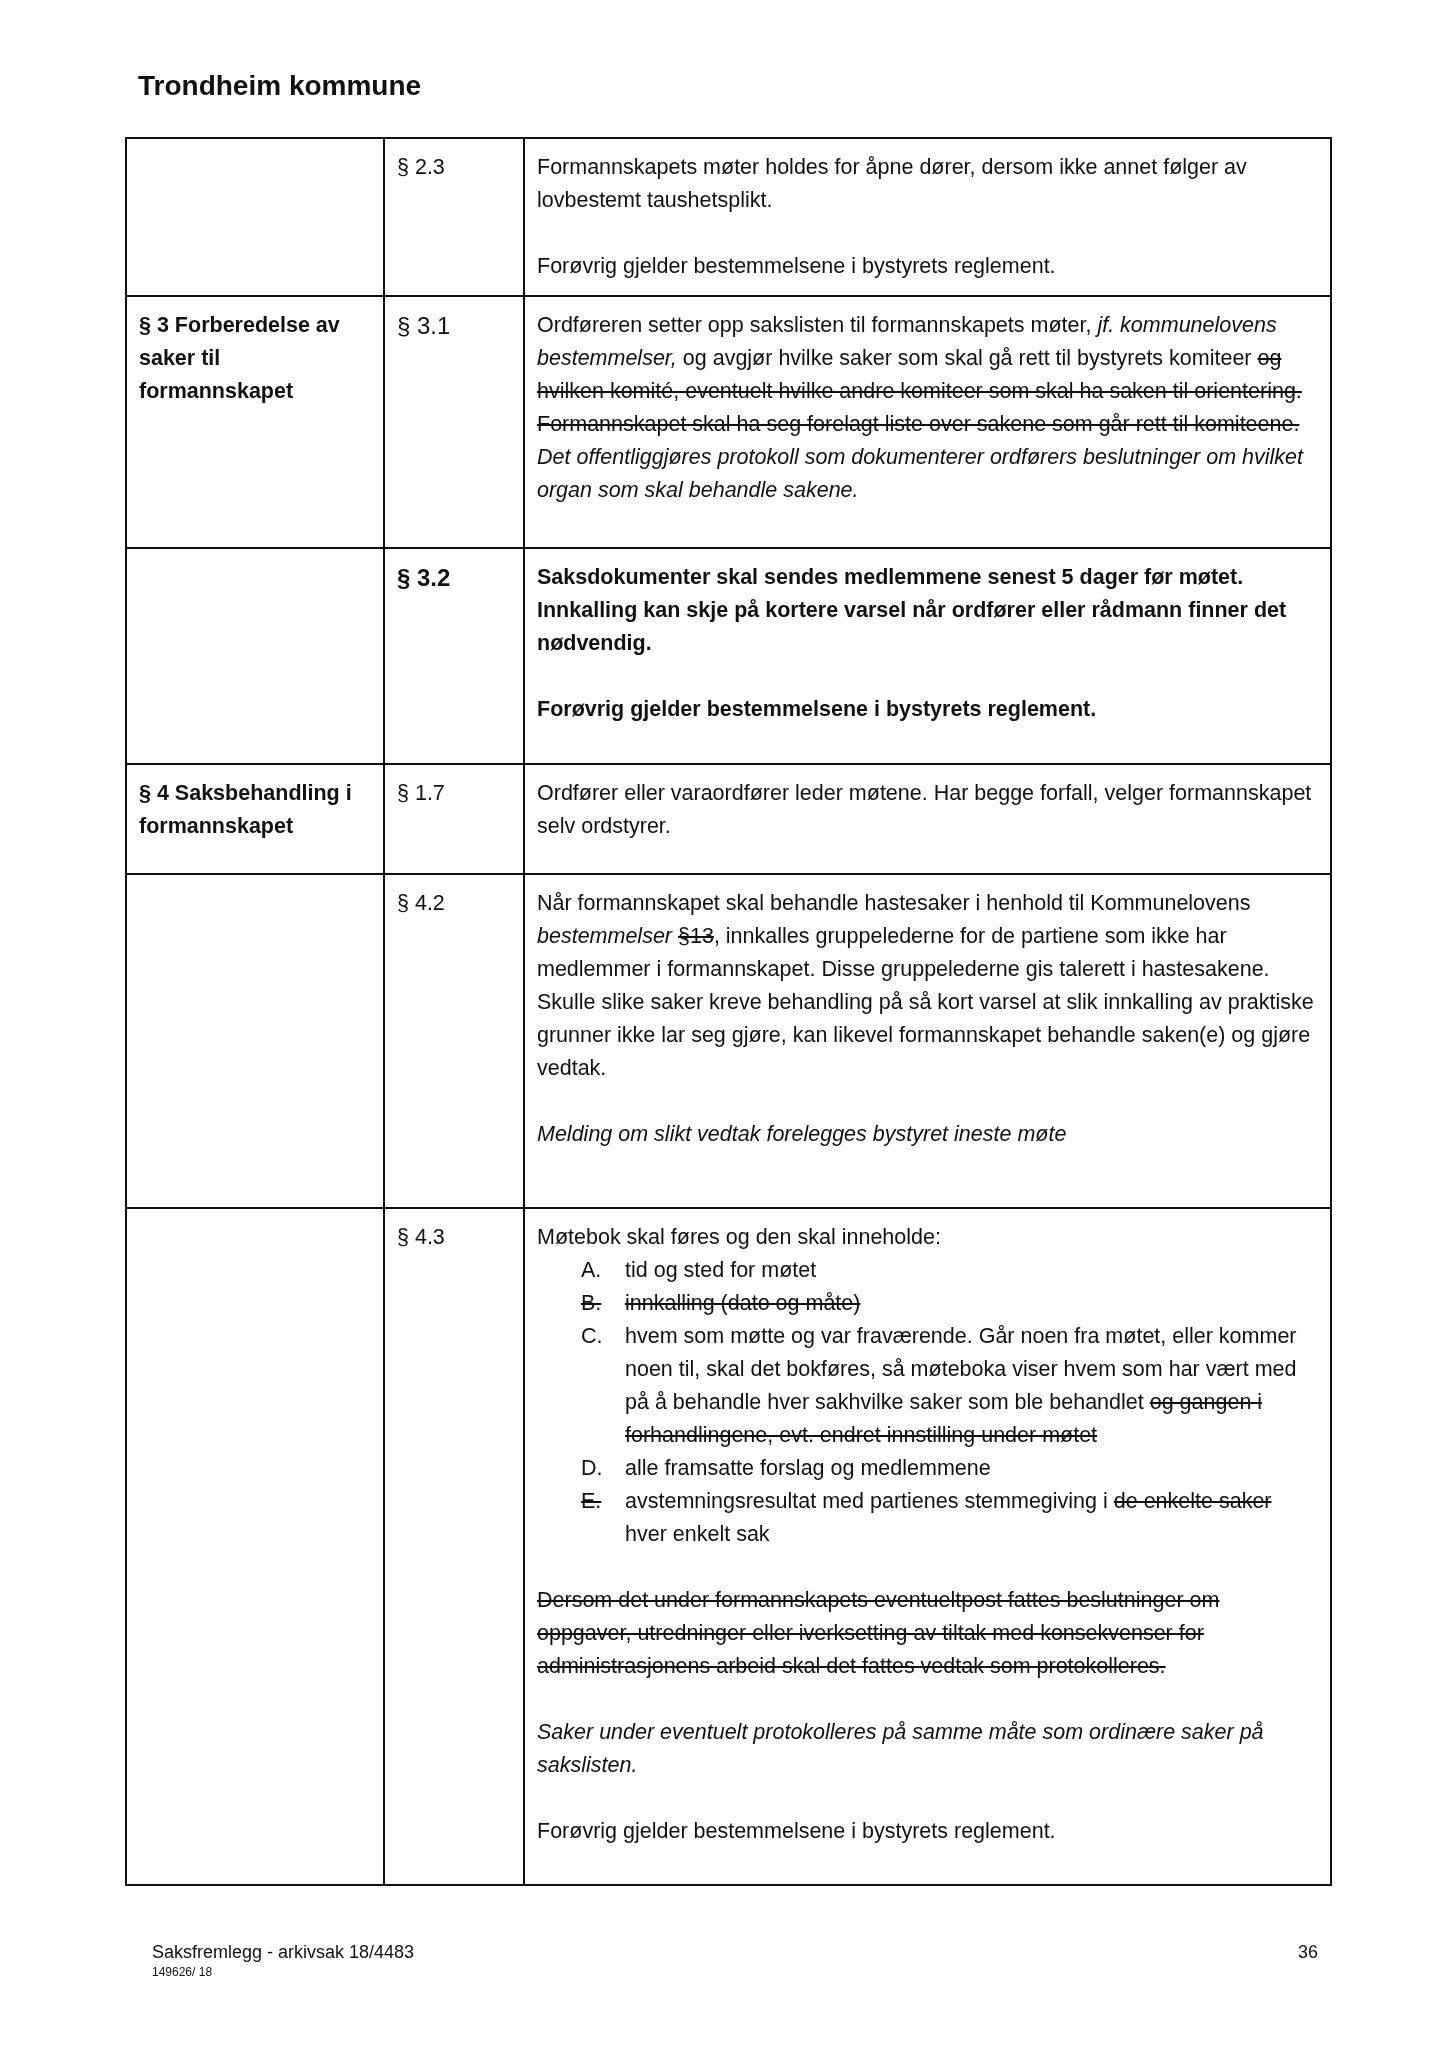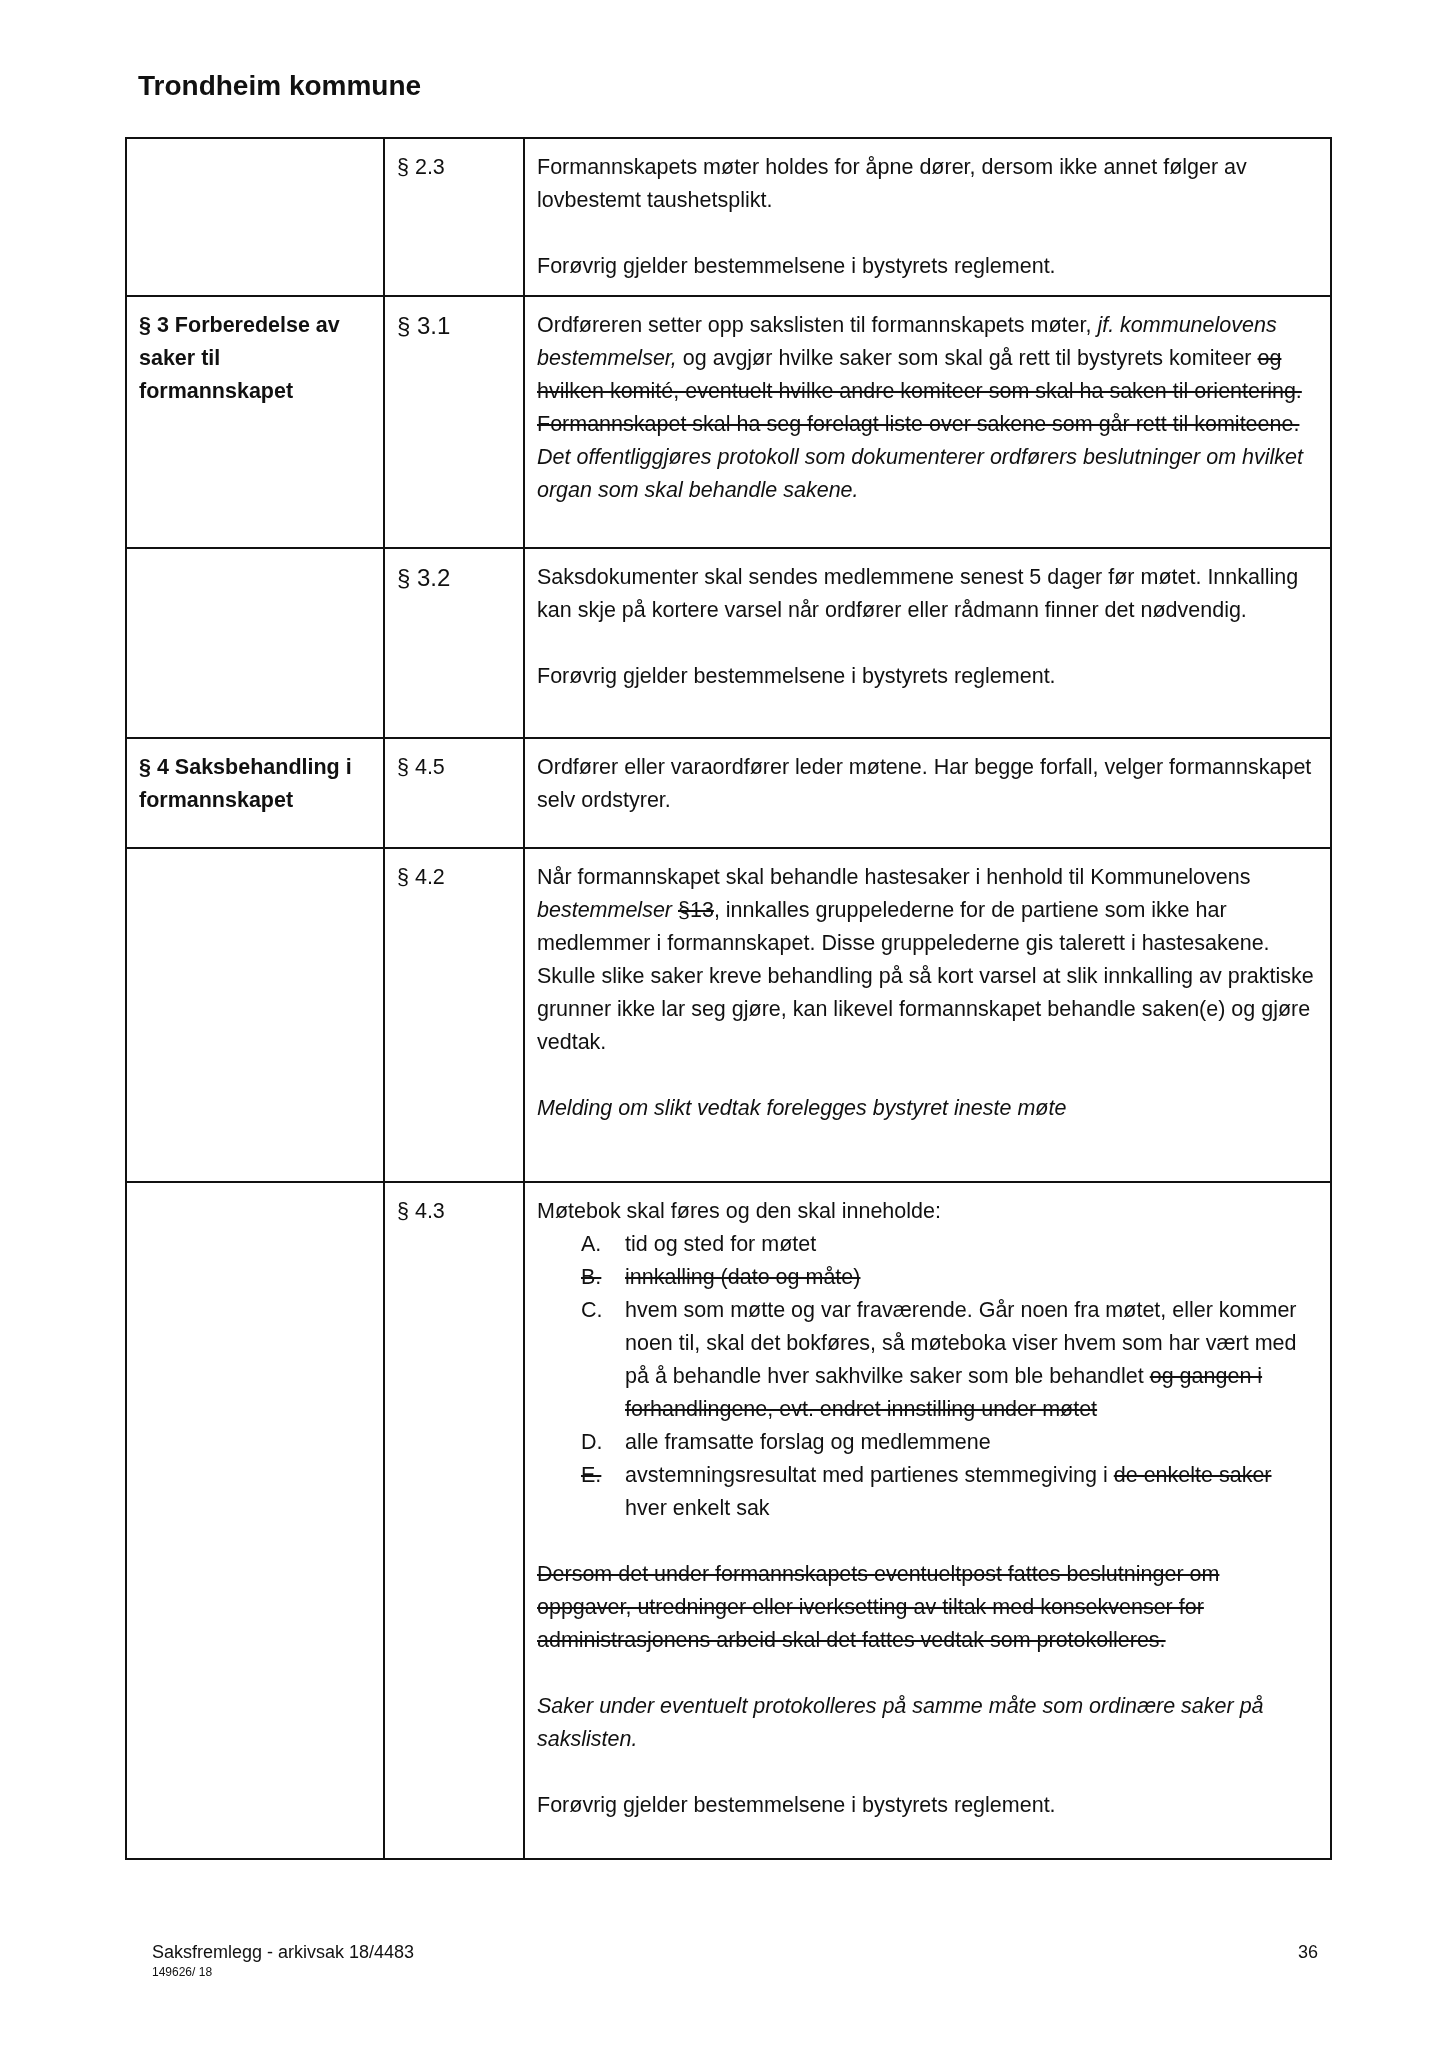--- a/index.html
+++ b/index.html
@@ -38,33 +38,33 @@
       <div>Forøvrig gjelder bestemmelsene i bystyrets reglement.</div>
     </td>
   </tr>
 
   <tr style="height:252px;">
     <td class="c1">§ 3 Forberedelse av saker til formannskapet</td>
     <td class="c2"><span class="big">§ 3.1</span></td>
     <td class="c3"><span>Ordføreren setter opp sakslisten til formannskapets møter, </span><i>jf. kommunelovens bestemmelser,</i><span> og avgjør hvilke saker som skal gå rett til bystyrets komiteer </span><s>og hvilken komité, eventuelt hvilke andre komiteer som skal ha saken til orientering. Formannskapet skal ha seg forelagt  liste over sakene som går rett til komiteene.</s><i> Det offentliggjøres protokoll som dokumenterer ordførers beslutninger om hvilket organ som skal behandle sakene.</i></td>
   </tr>
 
-  <tr style="height:190px;">
+  <tr style="height:216px;font-weight:bold;">
     <td class="c1"></td>
     <td class="c2"><span class="big">§ 3.2</span></td>
     <td class="c3">
       <div>Saksdokumenter skal sendes medlemmene senest 5 dager før møtet. Innkalling kan skje på kortere varsel når ordfører eller rådmann finner det nødvendig.</div>
       <div class="gap"></div>
       <div>Forøvrig gjelder bestemmelsene i bystyrets reglement.</div>
     </td>
   </tr>
 
   <tr style="height:110px;">
     <td class="c1">§ 4 Saksbehandling i formannskapet</td>
-    <td class="c2">§ 4.5</td>
+    <td class="c2">§ 1.7</td>
     <td class="c3">
       <div>Ordfører eller varaordfører leder møtene. Har begge forfall, velger formannskapet selv ordstyrer.</div>
     </td>
   </tr>
 
   <tr style="height:334px;">
     <td class="c1"></td>
     <td class="c2">§ 4.2</td>
     <td class="c3">
       <div><span>Når formannskapet skal behandle hastesaker i henhold til Kommunelovens </span><i>bestemmelser</i><span> </span><s>§13</s><span>, innkalles gruppelederne for de partiene som ikke har medlemmer i formannskapet. Disse gruppelederne gis talerett i hastesakene. Skulle slike saker kreve behandling på så kort varsel at slik innkalling av praktiske grunner ikke lar seg gjøre, kan likevel formannskapet behandle saken(e) og gjøre vedtak.</span></div>

